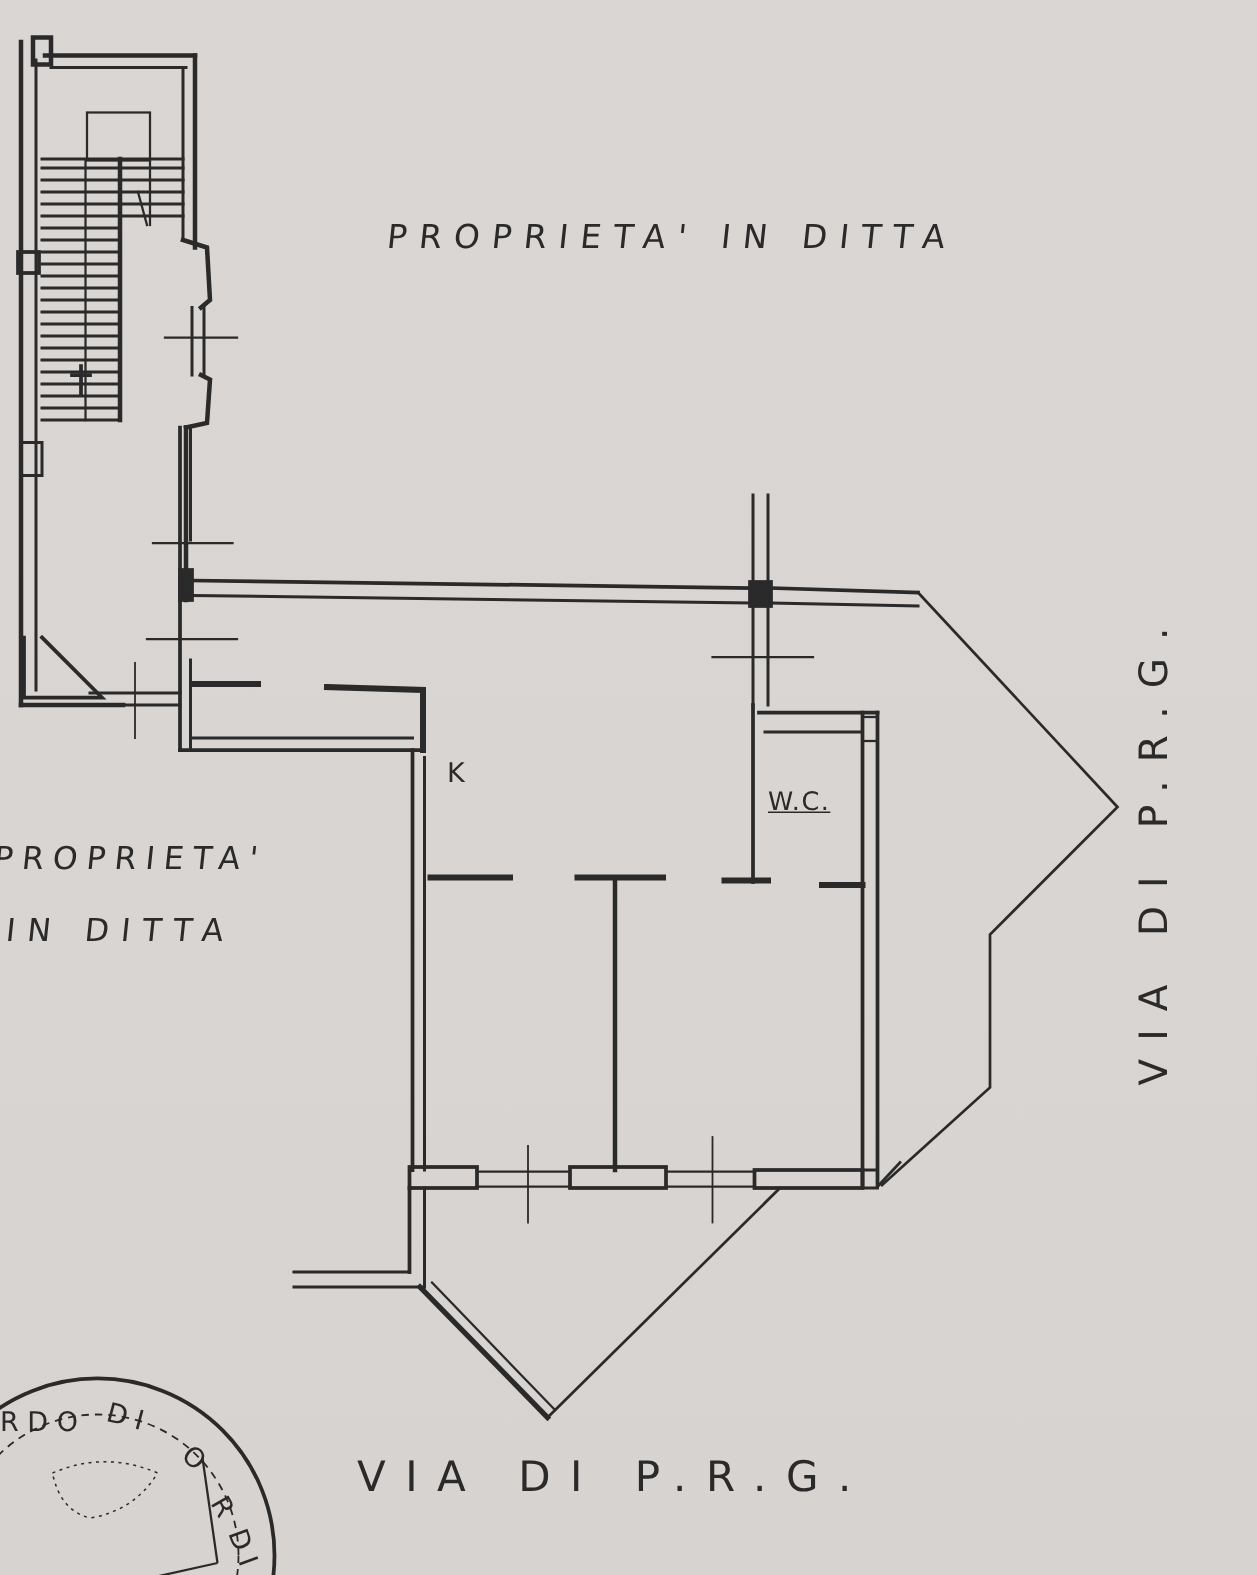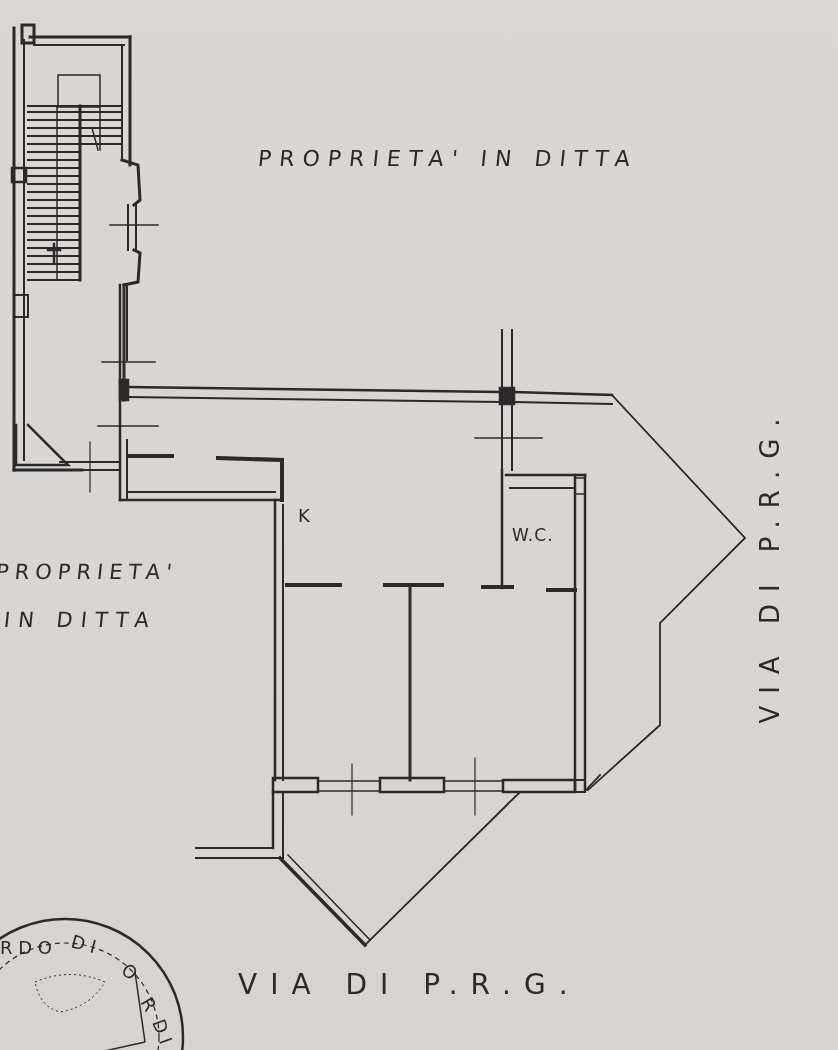--- a/index.html
+++ b/index.html
@@ -48,20 +48,21 @@
     }
     .room-k {
       left: 298px; top: 505px;
       font-size: 18px;
       letter-spacing: 0;
     }
     .room-wc {
       left: 512px; top: 525px;
       font-size: 17px;
       letter-spacing: 1px;
+      text-decoration: underline;
     }
     .street-right {
       left: 770px; top: 565px;
       font-size: 26px;
       letter-spacing: 12px;
       transform: translate(-50%, -50%) rotate(-90deg);
       transform-origin: center center;
     }
     .street-bottom {
       left: 238px; top: 968px;

